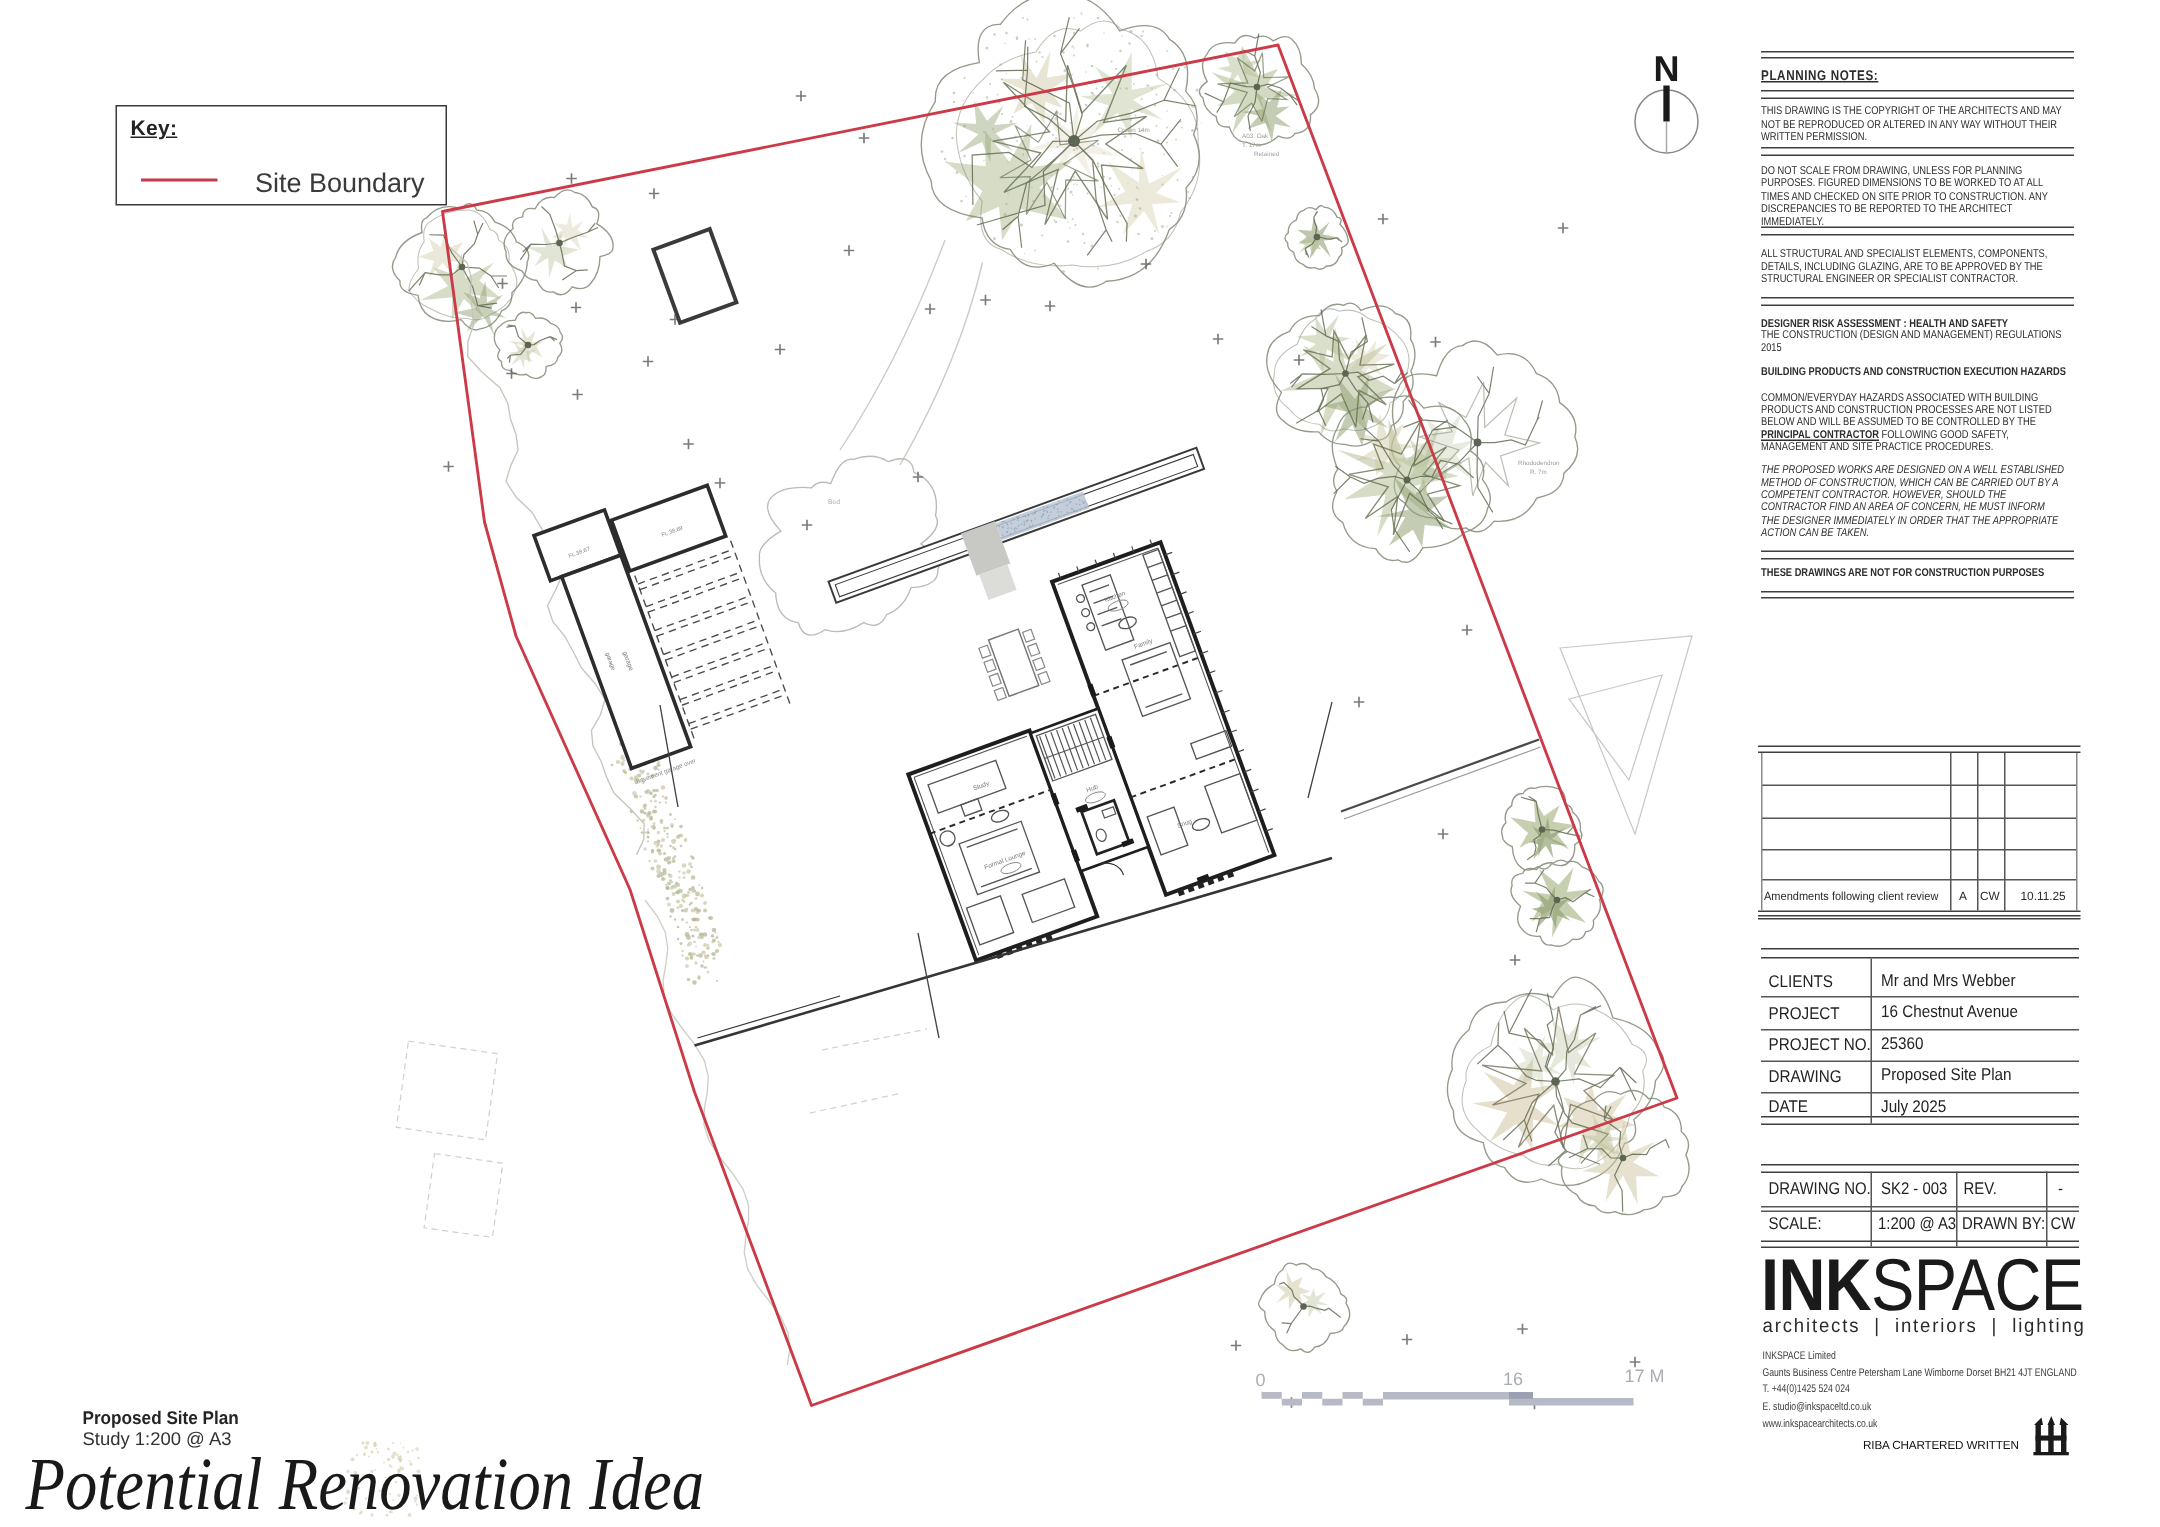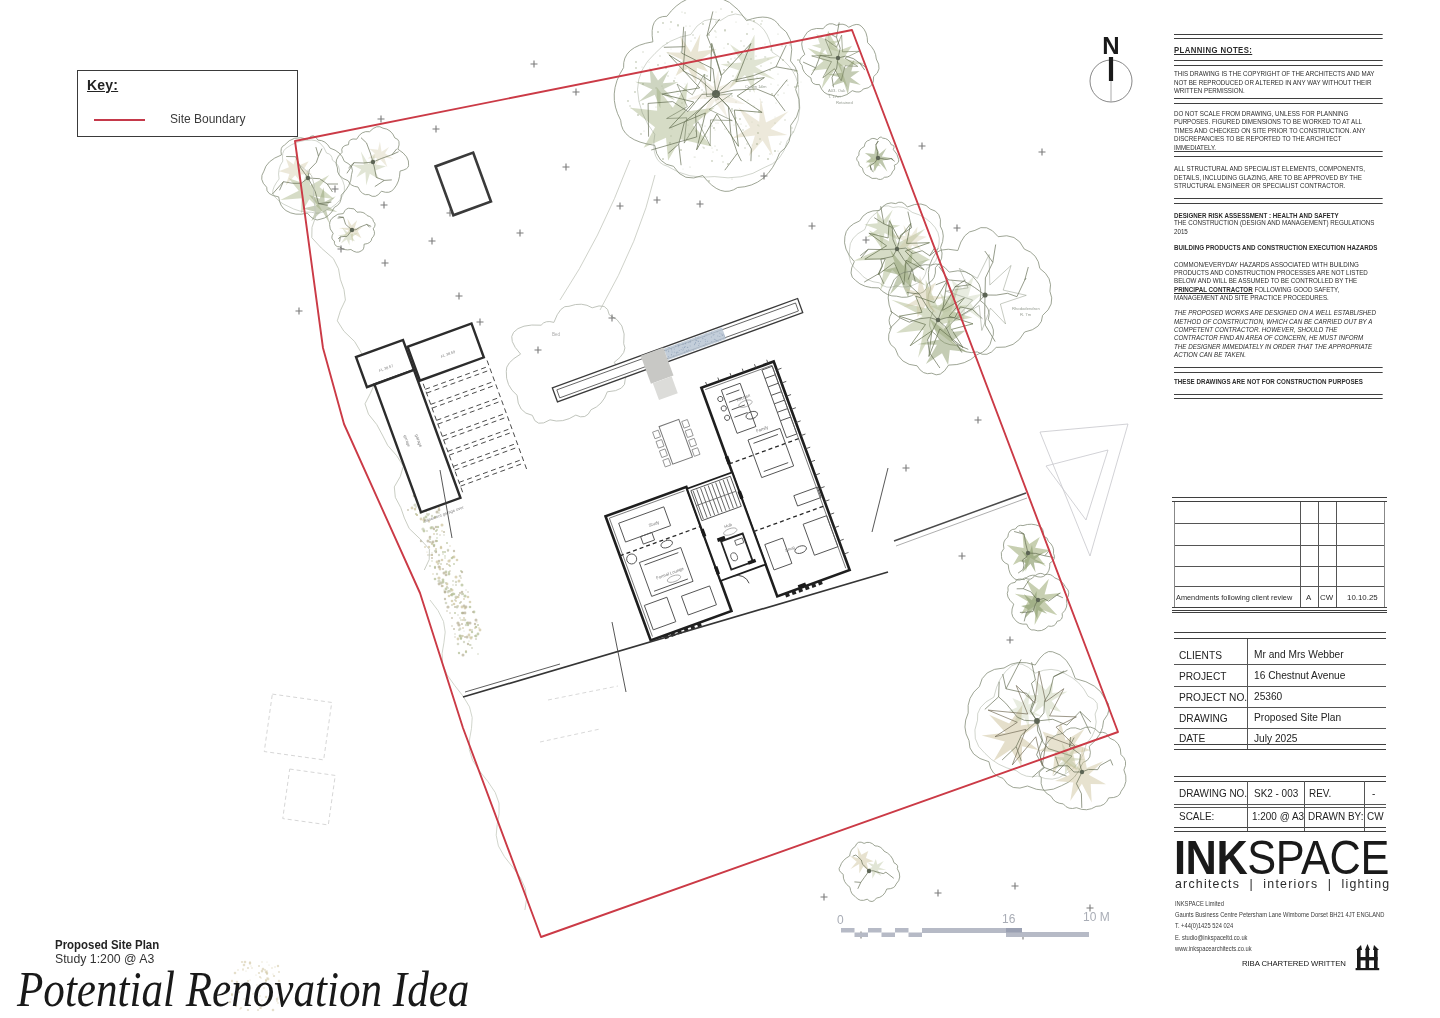--- a/index.html
+++ b/index.html
@@ -950,21 +950,21 @@
     <rect x="1006" y="928" width="16" height="4.5" fill="#9aa0b2"></rect>
 <circle cx="1111" cy="81" r="21" fill="none" stroke="#888" stroke-width="1"></circle>
 <path d="M1111,57 L1111,81" stroke="#1a1a1a" stroke-width="4.2"></path>
 <path d="M1111,81 L1111,102" stroke="#aaa" stroke-width="1"></path>
 <text x="1111" y="54" text-anchor="middle" font-family="Liberation Sans" font-size="24" font-weight="bold" fill="#1a1a1a">N</text>
 </svg>
 
 <div class="abs" style="left:77px;top:70px;width:221px;height:67px;border:1.3px solid #3a3a3a;background:#fff">
   <div style="position:absolute;left:9px;top:6px;font-size:14px;font-weight:bold;text-decoration:underline;letter-spacing:.2px">Key:</div>
   <div style="position:absolute;left:16px;top:48px;width:51px;height:2.4px;background:#c5394a"></div>
-  <div style="position:absolute;left:92px;top:41px;font-size:12px;color:#3a3a3a">Site Boundary</div>
+  <div style="position:absolute;left:92px;top:41px;font-size:18px;color:#3a3a3a">Site Boundary</div>
 </div>
 
 <div class="abs notes">
 <div class="hl" style="left:0;top:33.5px;width:252px"></div>
     <div class="hl" style="left:0;top:38px;width:252px"></div>
 <p style="top:46.2px;left:0;font-size:9.4px;font-weight:bold;text-decoration:underline;letter-spacing:.5px">PLANNING NOTES:</p>
 <div class="hl" style="left:0;top:59.6px;width:252px"></div>
     <div class="hl" style="left:0;top:64.8px;width:252px"></div>
 <p style="top:70.2px;left:0;">THIS DRAWING IS THE COPYRIGHT OF THE ARCHITECTS AND MAY<br>NOT BE REPRODUCED OR ALTERED IN ANY WAY WITHOUT THEIR<br>WRITTEN PERMISSION.</p>
 <div class="hl" style="left:0;top:98.2px;width:252px"></div>
@@ -997,21 +997,21 @@
 <div class="abs" style="left:1172px;top:609.6px;width:215px;height:0.9px;background:#3f3f3f"></div>
 <div class="abs" style="left:1172px;top:611.8px;width:215px;height:0.9px;background:#3f3f3f"></div>
 <div class="abs" style="left:1300px;top:502px;width:1px;height:105px;background:#555"></div>
 <div class="abs" style="left:1317.5px;top:502px;width:1px;height:105px;background:#555"></div>
 <div class="abs" style="left:1335.5px;top:502px;width:1px;height:105px;background:#555"></div>
 <div class="abs" style="left:1174px;top:502px;width:0.8px;height:105px;background:#888"></div>
 <div class="abs" style="left:1384px;top:502px;width:0.8px;height:105px;background:#888"></div>
 <div class="abs" style="left:1176px;top:592.5px;font-size:7.9px;color:#2a2a2a;transform:scaleX(0.93);transform-origin:left top;white-space:nowrap">Amendments following client review</div>
 <div class="abs" style="left:1306px;top:592.5px;font-size:7.9px;color:#2a2a2a">A</div>
 <div class="abs" style="left:1320px;top:592.5px;font-size:7.9px;color:#2a2a2a">CW</div>
-<div class="abs" style="left:1347px;top:592.5px;font-size:7.9px;color:#2a2a2a">10.10.25</div>
+<div class="abs" style="left:1347px;top:592.5px;font-size:7.9px;color:#2a2a2a">10.11.25</div>
 <div class="abs" style="left:1174px;top:631.7px;width:212px;height:0.9px;background:#3f3f3f"></div>
 <div class="abs" style="left:1174px;top:638.4px;width:212px;height:0.9px;background:#3f3f3f"></div>
 <div class="abs" style="left:1174px;top:664.2px;width:212px;height:0.9px;background:#555"></div>
 <div class="abs" style="left:1174px;top:685.7px;width:212px;height:0.9px;background:#555"></div>
 <div class="abs" style="left:1174px;top:706.8px;width:212px;height:0.9px;background:#555"></div>
 <div class="abs" style="left:1174px;top:728.0px;width:212px;height:0.9px;background:#555"></div>
 <div class="abs" style="left:1174px;top:744.4px;width:212px;height:0.9px;background:#3f3f3f"></div>
 <div class="abs" style="left:1174px;top:749.1px;width:212px;height:0.9px;background:#3f3f3f"></div>
 <div class="abs" style="left:1246.8px;top:639px;width:1px;height:110px;background:#555"></div>
 <div class="lab" style="left:1179px;top:648.5px;transform:scaleX(0.9);transform-origin:left top">CLIENTS</div>
@@ -1062,13 +1062,13 @@
   <rect x="3.6" y="24" width="23.6" height="2.2"></rect>
  </g>
 </svg>
 
 <div class="abs" style="left:55px;top:938px;font-size:12.3px;font-weight:bold;color:#242424;transform:scaleX(0.93);transform-origin:left top">Proposed Site Plan</div>
 <div class="abs" style="left:55px;top:952px;font-size:12.3px;color:#333;transform:scaleX(1.0);transform-origin:left top">Study 1:200 @ A3</div>
 <div class="abs" style="left:17px;top:964px;font-family:'Liberation Serif',serif;font-style:italic;font-size:50px;line-height:50px;color:#191919;white-space:nowrap;transform:scaleX(0.862);transform-origin:left top">Potential Renovation Idea</div>
 
 <div class="abs" style="left:837px;top:913px;font-size:12px;color:#a9adb6">0</div>
 <div class="abs" style="left:1002px;top:912px;font-size:12px;color:#a9adb6">16</div>
-<div class="abs" style="left:1083px;top:910px;font-size:12px;color:#a9adb6">10 M</div>
+<div class="abs" style="left:1083px;top:910px;font-size:12px;color:#a9adb6">17 M</div>
 
 </body></html>

